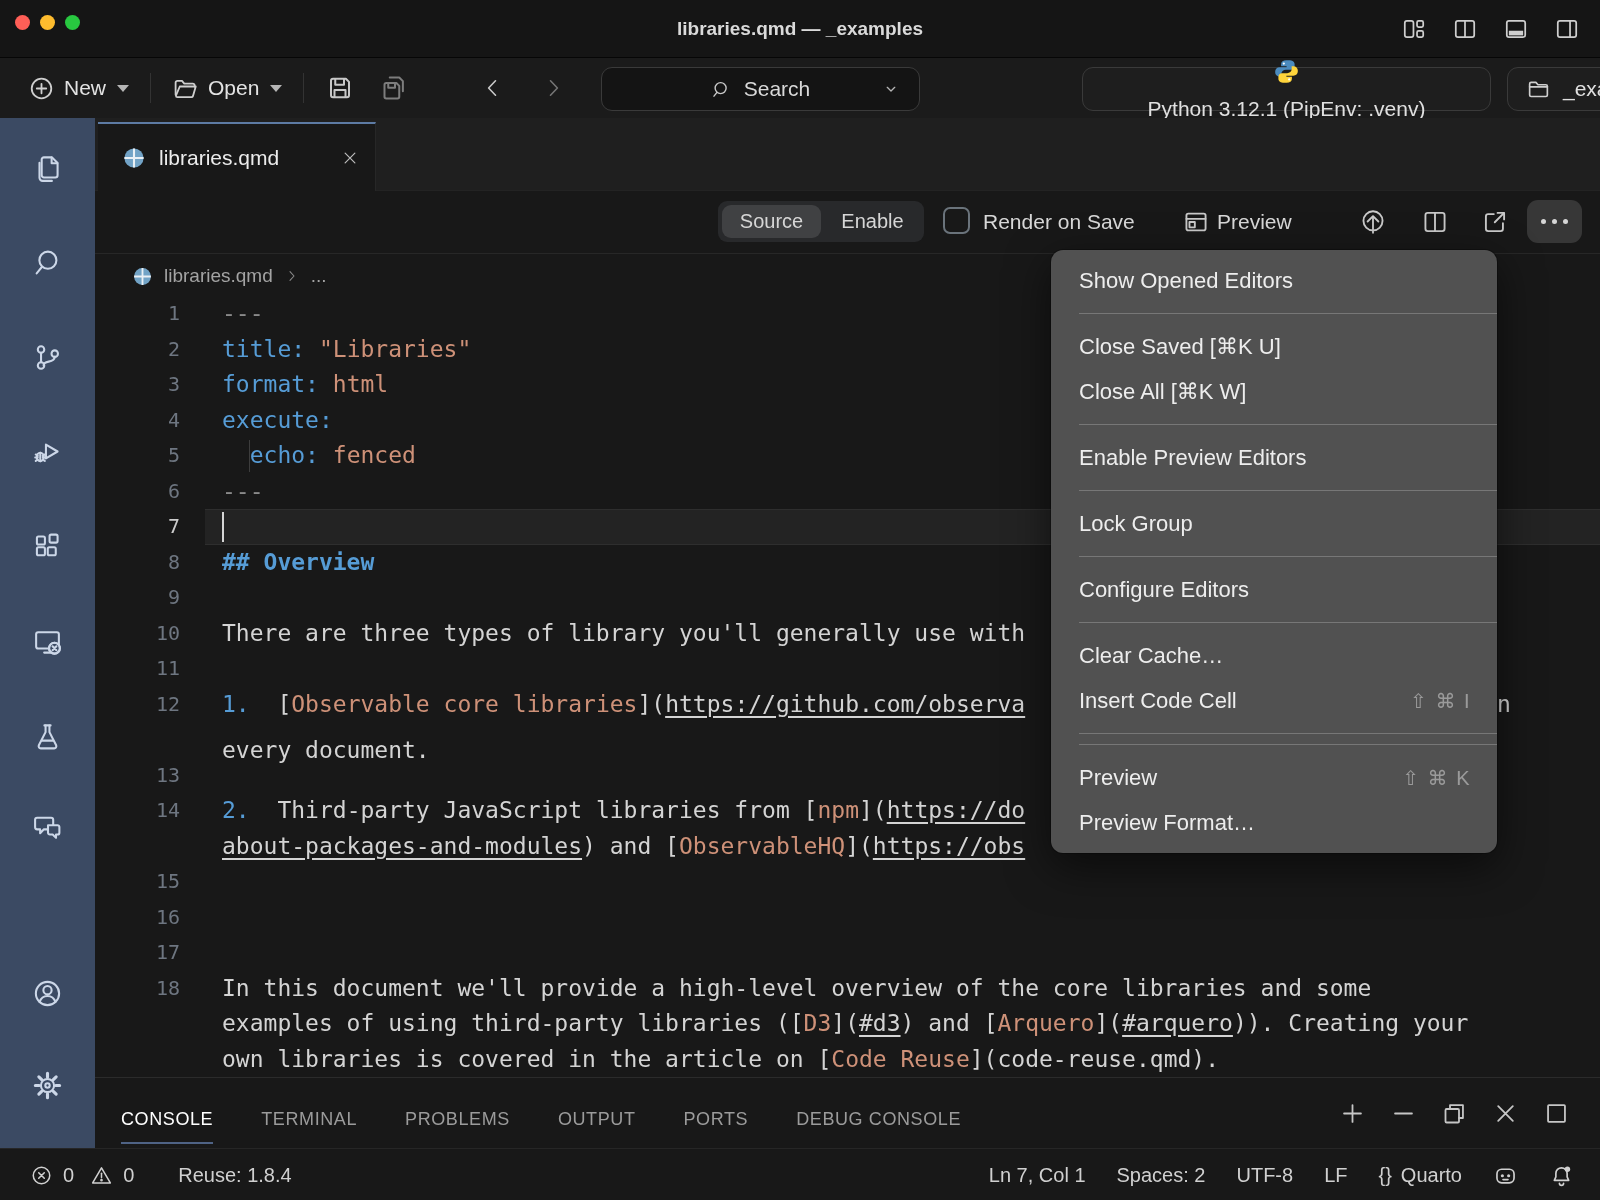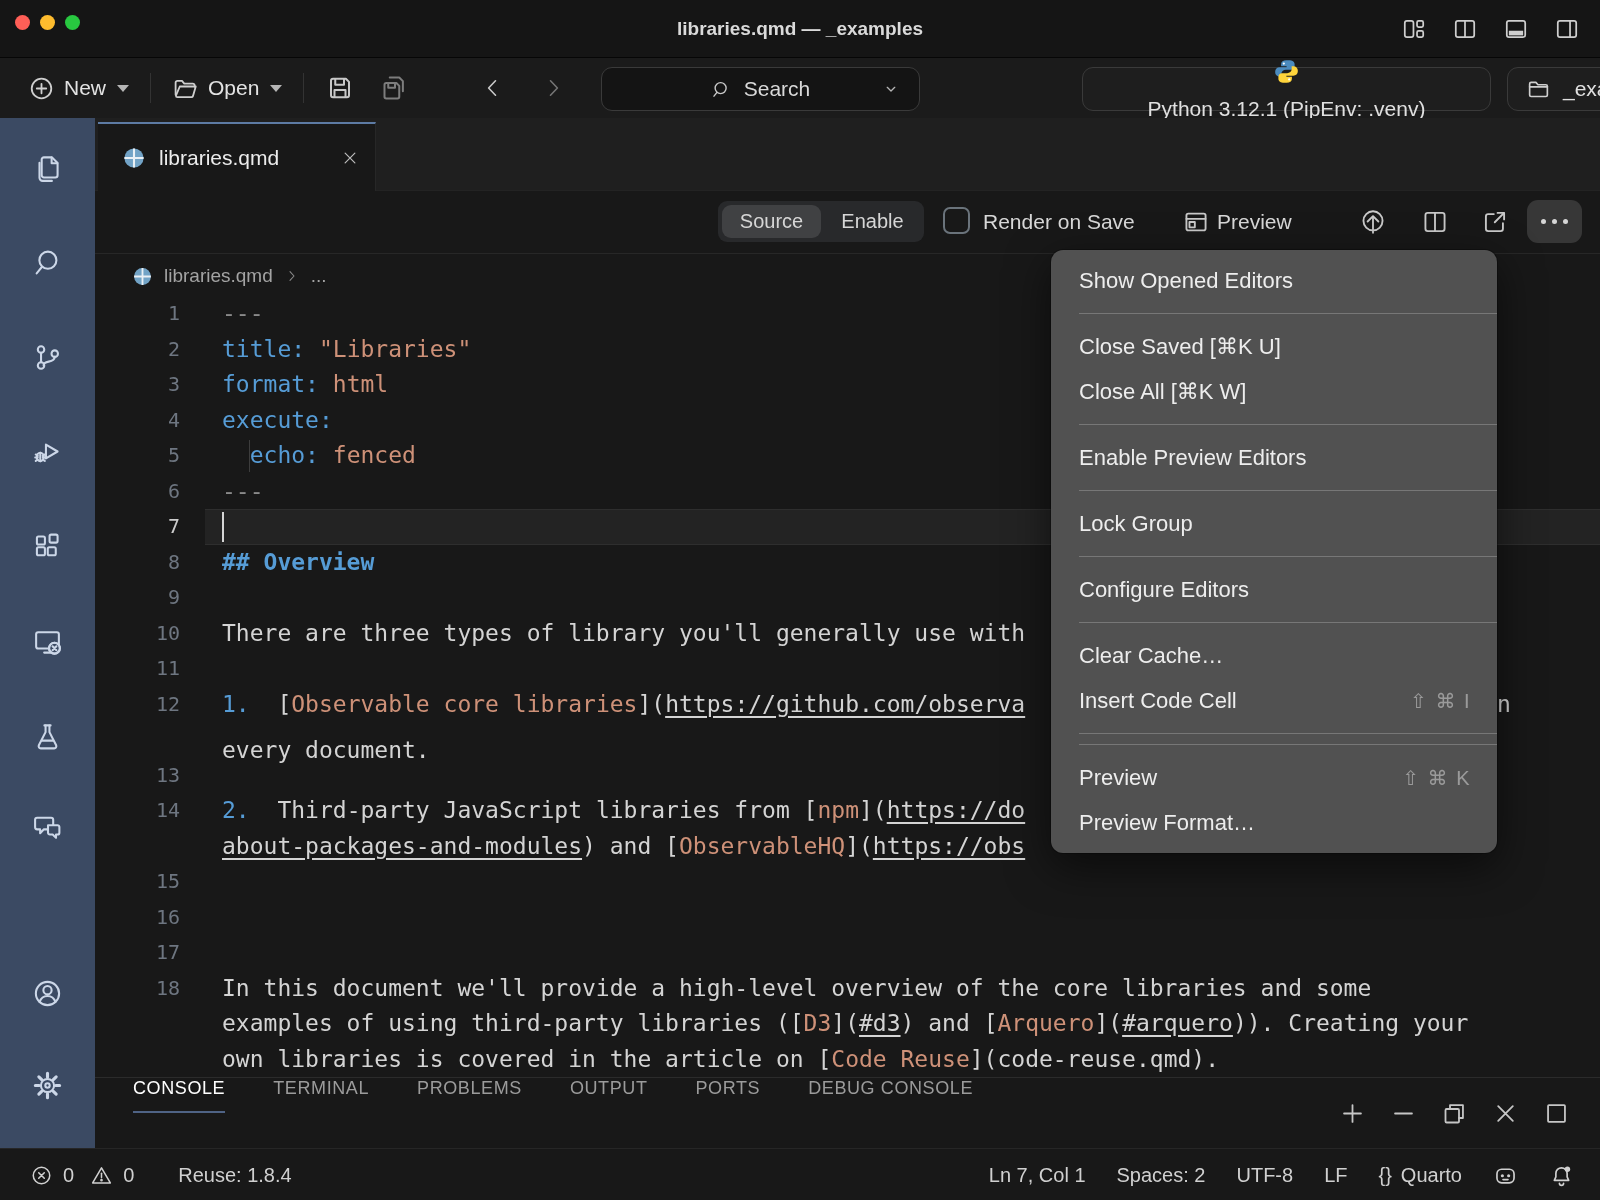--- a/index.html
+++ b/index.html
@@ -98,21 +98,21 @@
   .menu{position:absolute;left:1051px;top:250px;width:446px;background:#515151;border-radius:12px;
         padding:8px 0;z-index:60;box-shadow:0 14px 44px rgba(0,0,0,.55),0 0 0 1px rgba(0,0,0,.28);}
   .menu-item{height:45px;display:flex;align-items:center;padding:0 18px 0 20px;margin:0 8px;font-size:22px;color:#ededed;border-radius:8px;}
   .menu-item .shortcut{margin-left:auto;color:rgba(255,255,255,.42);font-size:20px;letter-spacing:1.5px;}
   .menu-item.hl{background:#5b70d8;color:#fff;}
   .menu-item.hl .shortcut{color:rgba(255,255,255,.9);font-weight:bold;font-size:19px;}
   .menu-sep{height:1px;background:rgba(255,255,255,.22);margin:10px 0 10px 28px;}
 
   
   .panel{position:absolute;left:95px;top:1077px;right:0;height:84px;background:#181818;border-top:1px solid #2b2b2b;
-         display:flex;align-items:flex-start;padding-left:38px;gap:48px;box-sizing:border-box;}
+         display:flex;align-items:center;padding-left:26px;gap:48px;box-sizing:border-box;}
   .panel-tab{font-size:18px;letter-spacing:.6px;color:#9b9b9b;position:relative;}
   .panel-tab.active{color:#fff;}
   .panel-tab.active::after{content:"";position:absolute;left:0;right:0;bottom:-14px;height:2px;background:#4f6385;}
   .panel-actions{position:absolute;right:30px;top:0;height:70px;display:flex;align-items:center;gap:24px;color:#c6c6c6;}
   .panel-actions svg{width:27px;height:27px;}
 
   
   .statusbar{position:absolute;left:0;top:1148px;right:0;height:52px;background:#181818;border-top:1px solid #262626;
              display:flex;align-items:center;font-size:20px;color:#d0d0d0;}
   .sb-left{display:flex;align-items:center;gap:10px;padding-left:30px;}

